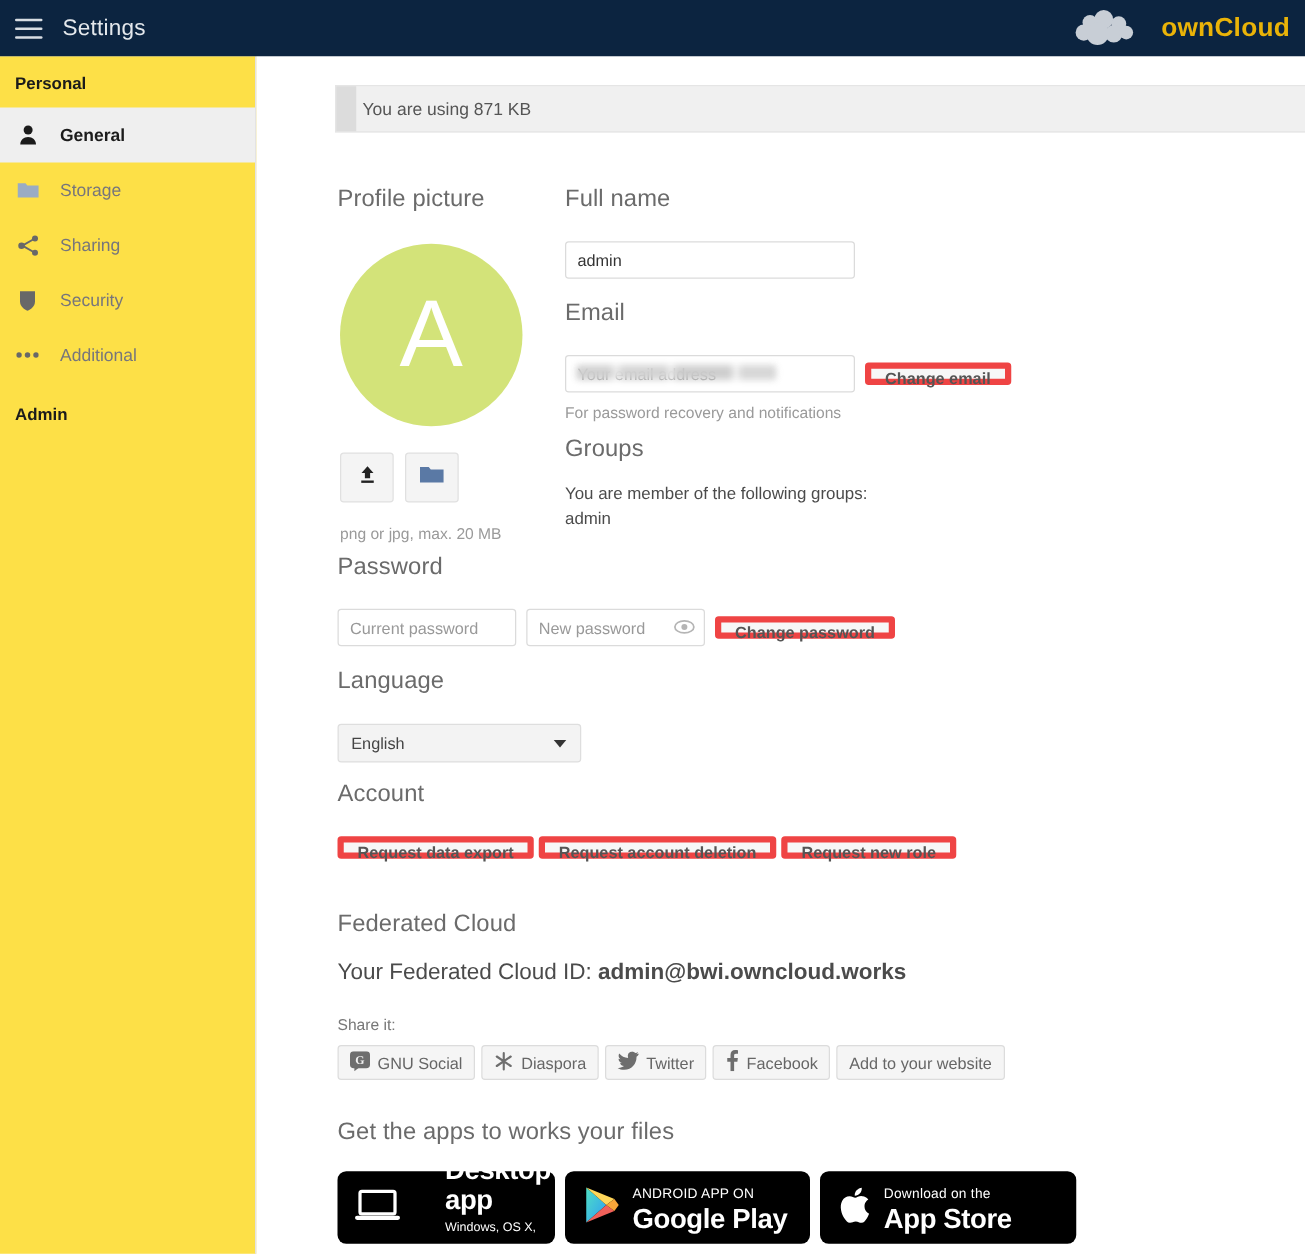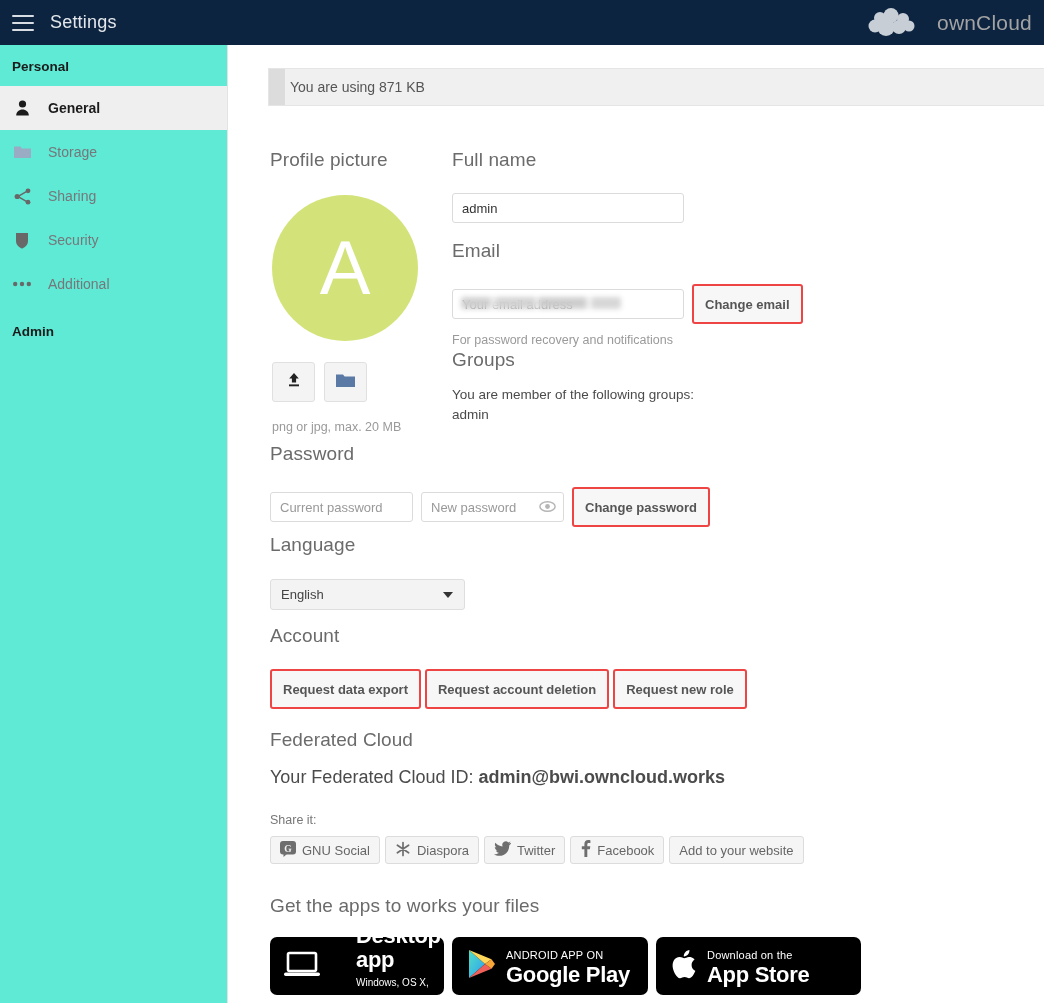--- a/index.html
+++ b/index.html
@@ -31,27 +31,27 @@
     cursor: pointer;
   }
   .hamburger i { display: block; height: 2px; background: #d8dde3; border-radius: 1px; }
   .app-title {
     color: #e4e8ec; font-size: 18px; font-weight: 400; letter-spacing: .2px;
   }
   .brand {
     position: absolute; right: 12px; top: 0; height: 45px;
     display: flex; align-items: center; gap: 9px;
   }
-  .brand-text { color: #a3a3a3; font-size: 21px; font-weight: 400; letter-spacing: .2px; }
+  .brand-text { color: #eab308; font-size: 21px; font-weight: 700; letter-spacing: .2px; }
 
   
   .sidebar {
     position: absolute; top: 45px; left: 0;
-    width: 228px; height: 958px;
-    background: #5eead4; border-right: 1px solid #e3e3e3;
+    width: 205px; height: 958px;
+    background: #fde047; border-right: 1px solid #e3e3e3;
   }
   .side-head {
     font-size: 13.5px; font-weight: bold; color: #1b1b1b;
     padding: 14px 0 12px 12px;
   }
   .side-item {
     display: flex; align-items: center; height: 44px;
     padding-left: 12px; cursor: pointer;
     font-size: 14px; color: #77767b;
   }
@@ -77,21 +77,21 @@
   .section { position: absolute; }
   .h2 { font-size: 19px; font-weight: 300; color: #6b6b6b; letter-spacing: .1px; }
 
   .inp {
     height: 30px; border: 1px solid #dbdbdb; border-radius: 3px;
     background: #fff; font-size: 13px; color: #333;
     padding: 0 9px; font-family: "Liberation Sans", sans-serif;
   }
   .inp::placeholder { color: #999; }
   .btn {
-    height: 40px; border: 2px solid #ef4444; border-radius: 3px;
+    height: 18px; border: 5px solid #ef4444; border-radius: 3px;
     background: #f7f7f7; font-size: 13px; font-weight: bold; color: #555;
     padding: 0 11px; cursor: pointer; font-family: "Liberation Sans", sans-serif;
   }
   .hint { font-size: 12.5px; color: #9a9a9a; }
 
   
   .avatar {
     width: 146px; height: 146px; border-radius: 50%;
     background: #d3e379;
     display: flex; align-items: center; justify-content: center;

